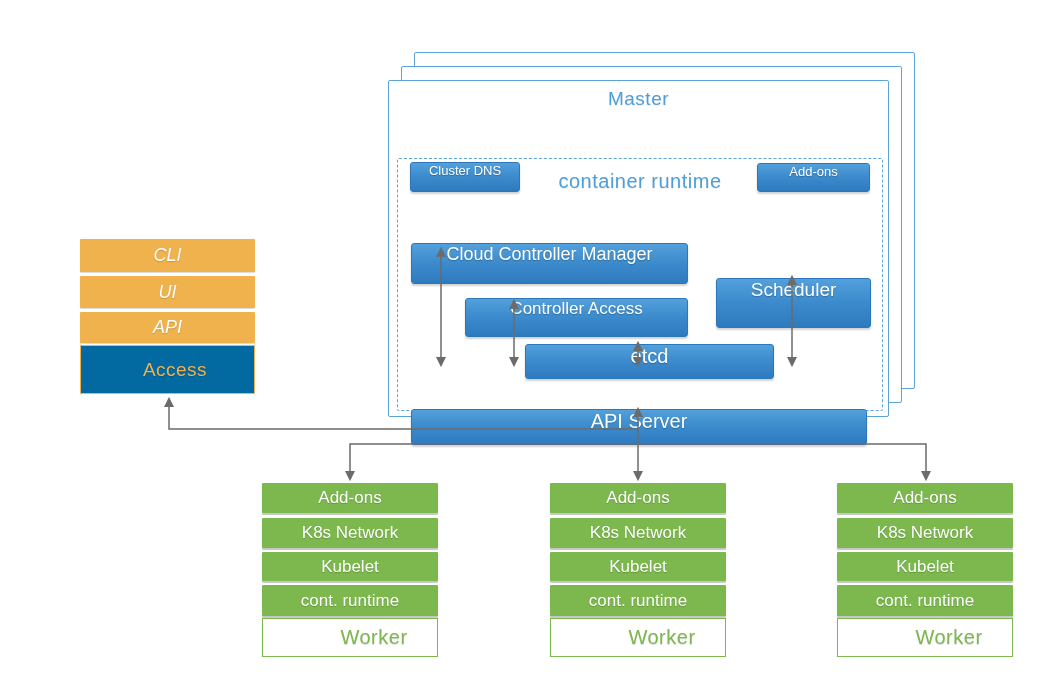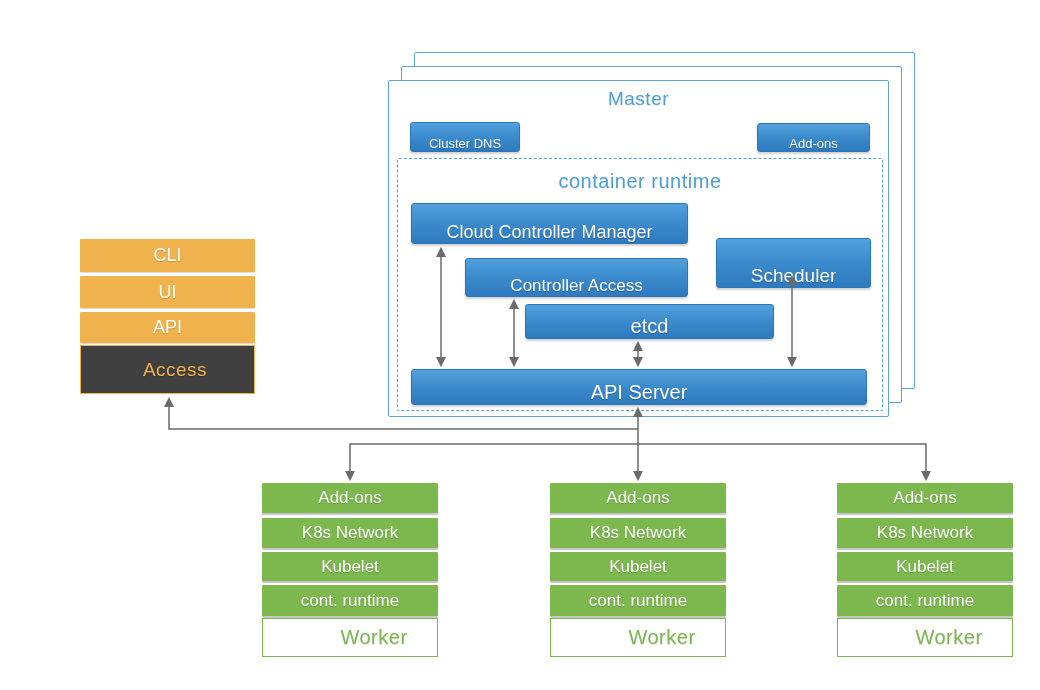--- a/index.html
+++ b/index.html
@@ -22,34 +22,36 @@
   }
   .runtime-title{
     color:var(--light-blue);font-size:20px;letter-spacing:.5px;text-align:center;
     text-shadow:0 1px 1px rgba(0,0,0,.08);
   }
 
   
   .blue-box{
     background:linear-gradient(180deg,var(--blue-top) 0%,#3d8ccd 45%,var(--blue-bottom) 100%);
     border:1px solid #2d76b9;border-radius:3px;
-    color:#fff;display:flex;align-items:flex-end;justify-content:center;
+    color:#fff;display:flex;align-items:flex-start;justify-content:center;
     text-shadow:0 1px 1px rgba(0,0,0,.25);
     box-shadow:0 2px 2px rgba(0,0,0,.18);
+    margin-top:40px;
   }
 
   
   .orange-row{
     background:var(--orange);border-radius:1px;
     color:#fff;display:flex;align-items:center;justify-content:center;
     font-size:18px;text-shadow:0 1px 1px rgba(0,0,0,.18);
     box-shadow:0 1px 1px rgba(0,0,0,.15);
+    font-style:italic;
   }
   .access-row{
-    background:#404040;border:1px solid var(--orange);
+    background:#0369a1;border:1px solid var(--orange);
     color:var(--orange);display:flex;align-items:center;justify-content:center;
     font-size:19px;letter-spacing:.5px;text-shadow:0 1px 1px rgba(0,0,0,.15);padding-left:15px;
   }
 
   
   .green-row{
     background:var(--green);border-radius:1px;
     color:#fff;display:flex;align-items:center;justify-content:center;
     font-size:17px;text-shadow:0 1px 1px rgba(0,0,0,.2);
     box-shadow:0 2px 1px rgba(110,110,110,.4);

